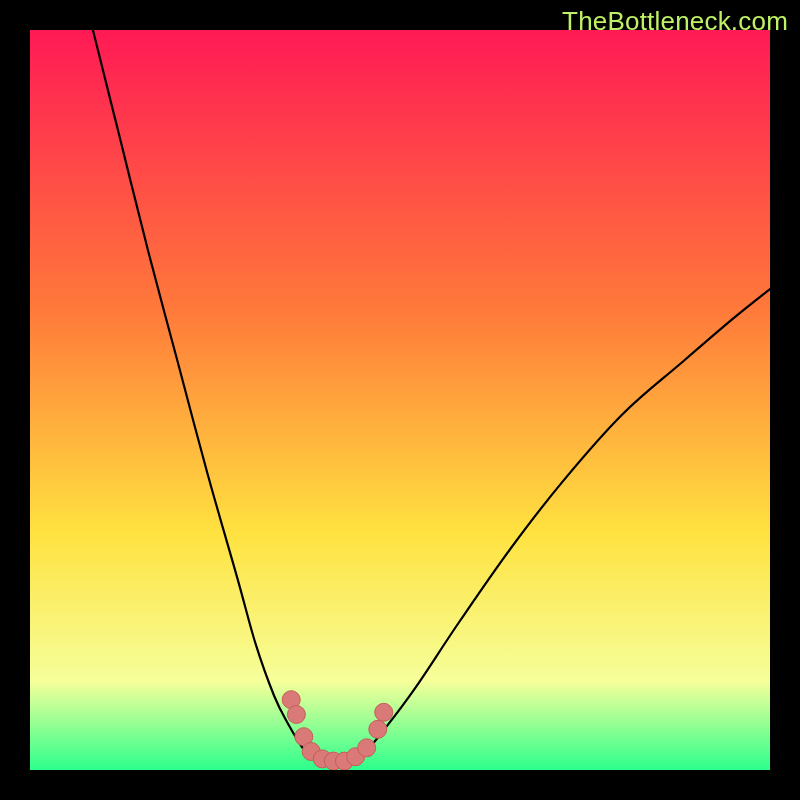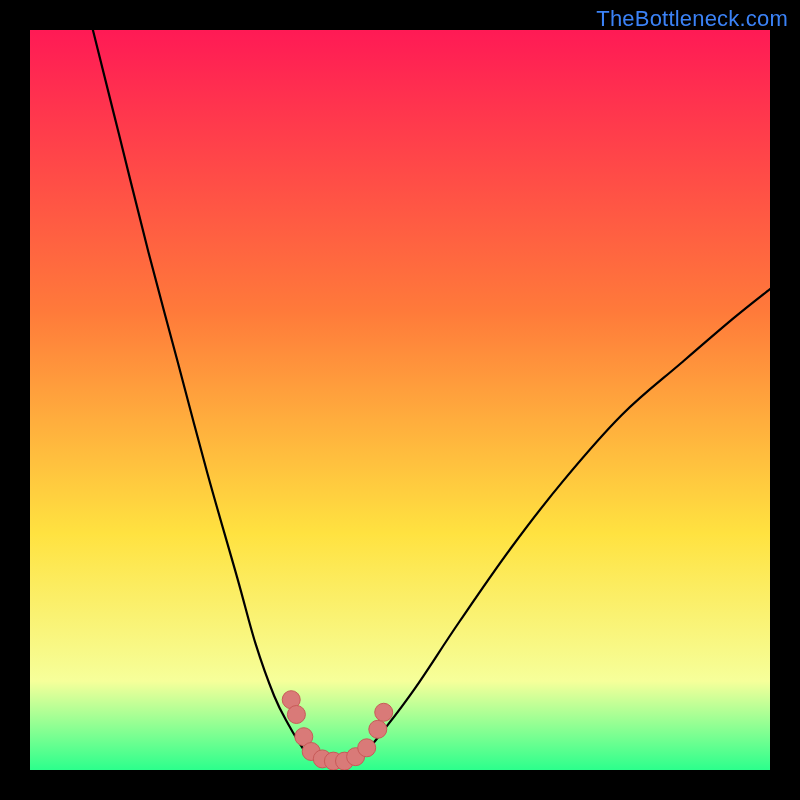--- a/index.html
+++ b/index.html
@@ -24,22 +24,22 @@
     left: 30px;
     top: 30px;
     width: 740px;
     height: 740px;
     overflow: hidden;
   }
   .watermark {
     position: absolute;
     top: 6px;
     right: 12px;
-    color: #3b82f6;
-    font-size: 22px;
+    color: #bef264;
+    font-size: 26px;
     font-weight: 500;
     letter-spacing: 0.2px;
     user-select: none;
   }
   svg {
     display: block;
   }
 </style>
 </head>
 <body>

